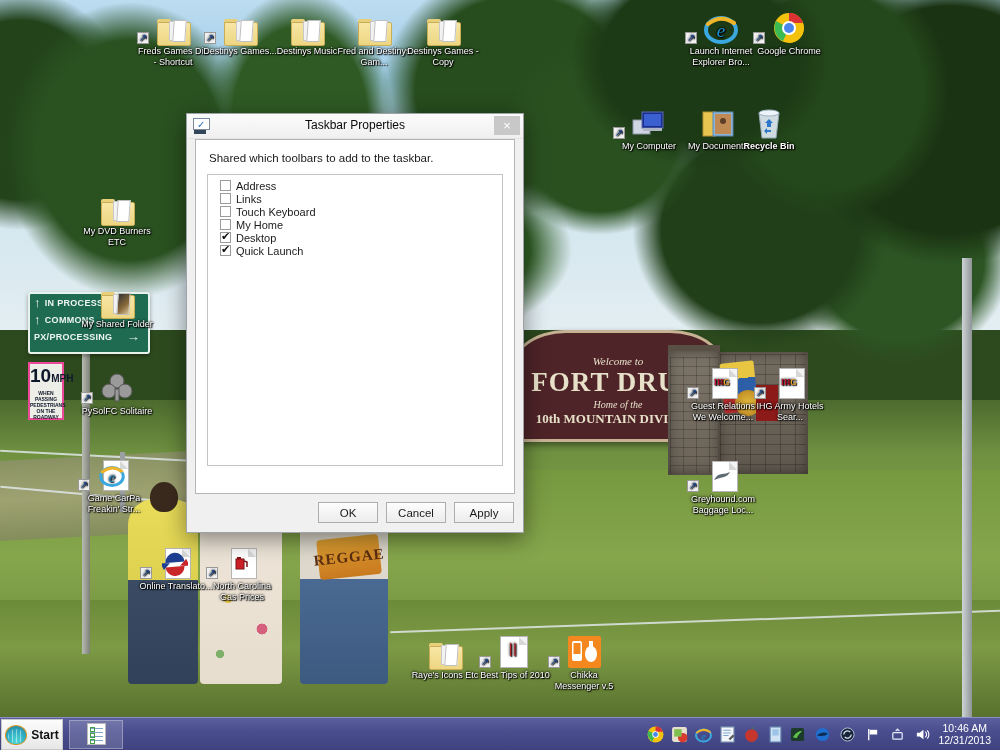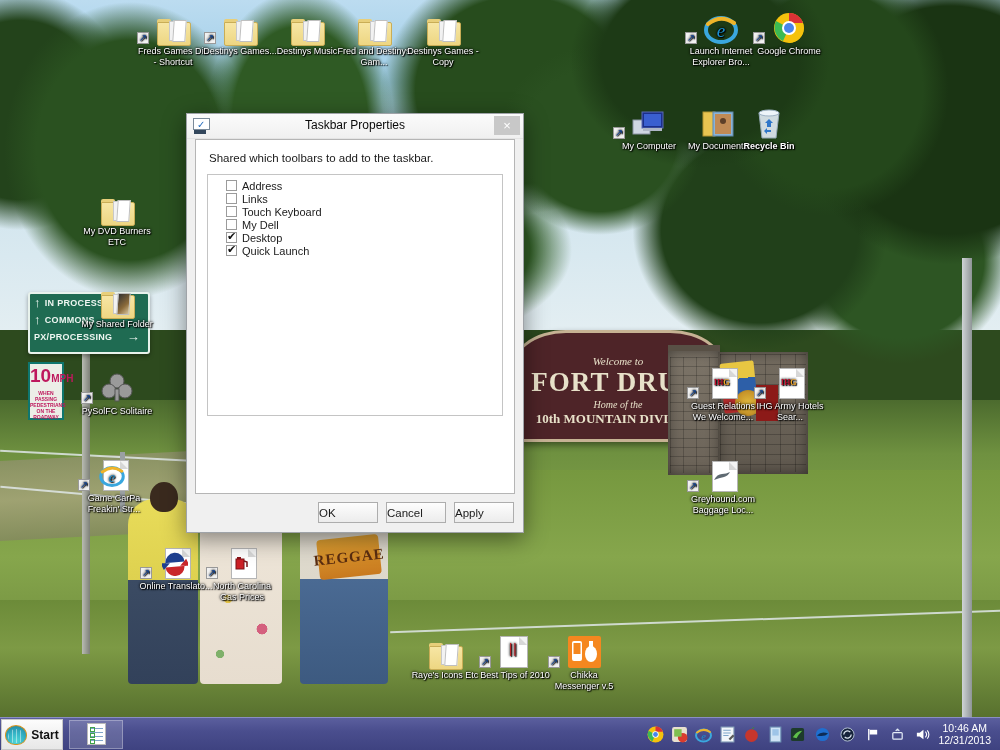--- a/index.html
+++ b/index.html
@@ -116,21 +116,21 @@
     position:absolute; left:28px; top:292px; width:122px; height:62px;
     background:#1f6b52; border:2px solid #e8f2ec; border-radius:3px;
     color:#eef6f1; box-shadow:0 2px 4px rgba(0,0,0,.35);
     font-family:"Liberation Sans",sans-serif;
   }
   .rs-row { display:flex; align-items:center; font-size:9px; font-weight:bold; padding:1px 4px; letter-spacing:.3px; }
   .rs-arrow { font-size:13px; margin-right:4px; }
   .sign-post { position:absolute; left:82px; top:354px; width:8px; height:300px; background:linear-gradient(90deg,#b9bcb3,#7d8077); }
   .mph-sign {
     position:absolute; left:28px; top:362px; width:36px; height:58px;
-    background:#eceee7; border:2px solid #0f766e; color:#be185d; text-align:center;
+    background:#eceee7; border:2px solid #ec4899; color:#0f172a; text-align:center;
   }
   .mph-num { font-weight:bold; font-size:19px; line-height:18px; margin-top:3px; font-family:"Liberation Sans",sans-serif;}
   .mph-num small{ font-size:10px; }
   .mph-sub { font-size:5px; font-weight:bold; line-height:6px; margin-top:2px; }
 
   
   .person { position:absolute; bottom:33px; }
   .p1 { left:128px; width:70px; height:185px;
         background:linear-gradient(180deg,#e8dc5a 0%,#ded14f 44%, #3b4b63 44%, #32415a 100%);
         border-radius:26px 26px 4px 4px; }
@@ -203,28 +203,28 @@
     background:#c8c8c8; color:#fff; font-size:13px; line-height:19px; text-align:center; cursor:pointer; }
 
   #tabstrip { position:relative; height:20px; margin:5px 0 0 8px; }
   .tab { display:inline-block; height:20px; line-height:19px; padding:0 7px;
     border:1px solid #b5b5b5; background:#e8e8e8; margin-right:-1px; font-size:11.5px; cursor:pointer;
     position:relative; vertical-align:bottom; }
   .tab.active { background:#fff; border-bottom-color:#fff; height:23px; line-height:22px; z-index:4; margin-top:-3px; }
 
   #tabpanel { margin:0 8px 0 8px; background:#fff; border:1px solid #b5b5b5; height:355px; padding:10px 11px; position:relative;}
   .hint { font-size:11.5px; margin:2px 0 10px 2px; }
-  .listbox { border:1px solid #c4c4c4; height:242px; padding:4px 18px; background:#fff; overflow:hidden;}
+  .listbox { border:1px solid #c4c4c4; height:292px; padding:4px 12px; background:#fff; overflow:hidden;}
   .cbrow { display:flex; align-items:center; height:13px; margin-bottom:0px; font-size:11px; }
   .cbox { width:11px; height:11px; border:1px solid #9b9b9b; background:#fff; margin-right:5px;
     position:relative; flex:0 0 auto; }
   .cbox.on:after { content:"\2714"; position:absolute; left:0px; top:-3px; font-size:11px; color:#111; line-height:13px;}
 
   #btnrow { position:absolute; right:9px; bottom:9px; }
-  .dbtn { display:inline-block; width:60px; height:21px; line-height:20px; 
+  .dbtn { display:inline-block; width:60px; height:21px; line-height:20px; text-align:center;
     background:linear-gradient(180deg,#fdfdfd,#ececec); border:1px solid #adadad; font-size:11.5px;
     margin-left:8px; cursor:pointer; }
 
   
   #taskbar { position:absolute; left:0; bottom:0; width:1000px; height:33px;
     background:linear-gradient(180deg,#5b5f9e 0%,#4a4e8e 40%,#3e4280 100%);
     border-top:1px solid #8a8ec4; display:flex; align-items:center; }
   #startbtn { width:62px; height:31px; margin:1px 0 0 1px; background:linear-gradient(180deg,#fcfcfc,#e7e7e7);
     border:1px solid #c8c8c8; display:flex; align-items:center; justify-content:center; cursor:pointer; }
   .shell { width:22px; height:20px; border-radius:50% 50% 45% 45%;
@@ -579,21 +579,21 @@
         <div class="cbrow" style="height: 13px;">
           <span class="cbox"></span>
           <span>Links</span>
         </div>
         <div class="cbrow" style="height: 13px;">
           <span class="cbox"></span>
           <span>Touch Keyboard</span>
         </div>
         <div class="cbrow" style="height: 13px;">
           <span class="cbox"></span>
-          <span>My Dell</span>
+          <span>My Home</span>
         </div>
         <div class="cbrow" style="height: 13px;">
           <span class="cbox on"></span>
           <span>Desktop</span>
         </div>
         <div class="cbrow" style="height: 13px;">
           <span class="cbox on"></span>
           <span>Quick Launch</span>
         </div>
       </div>

